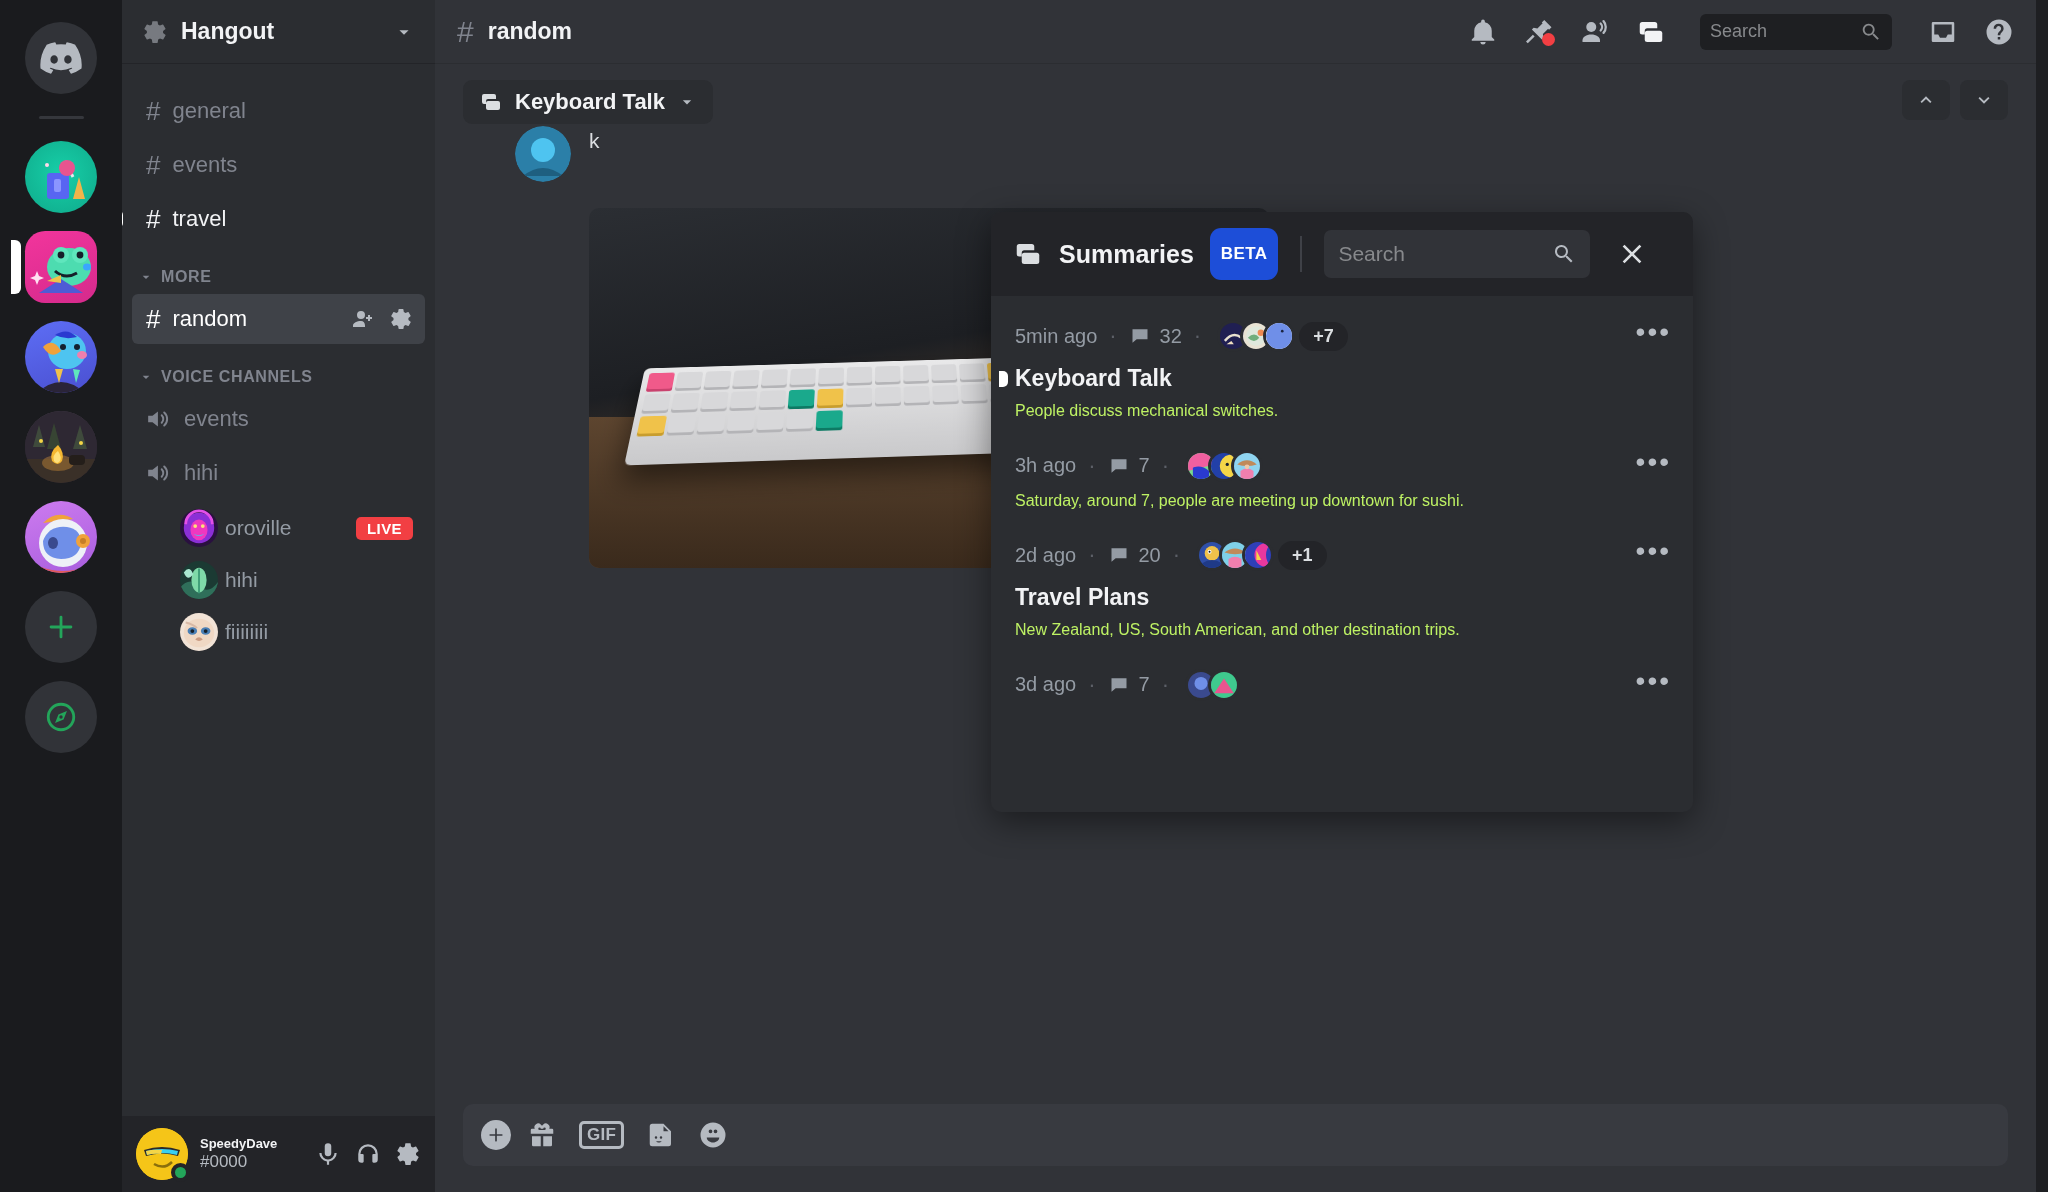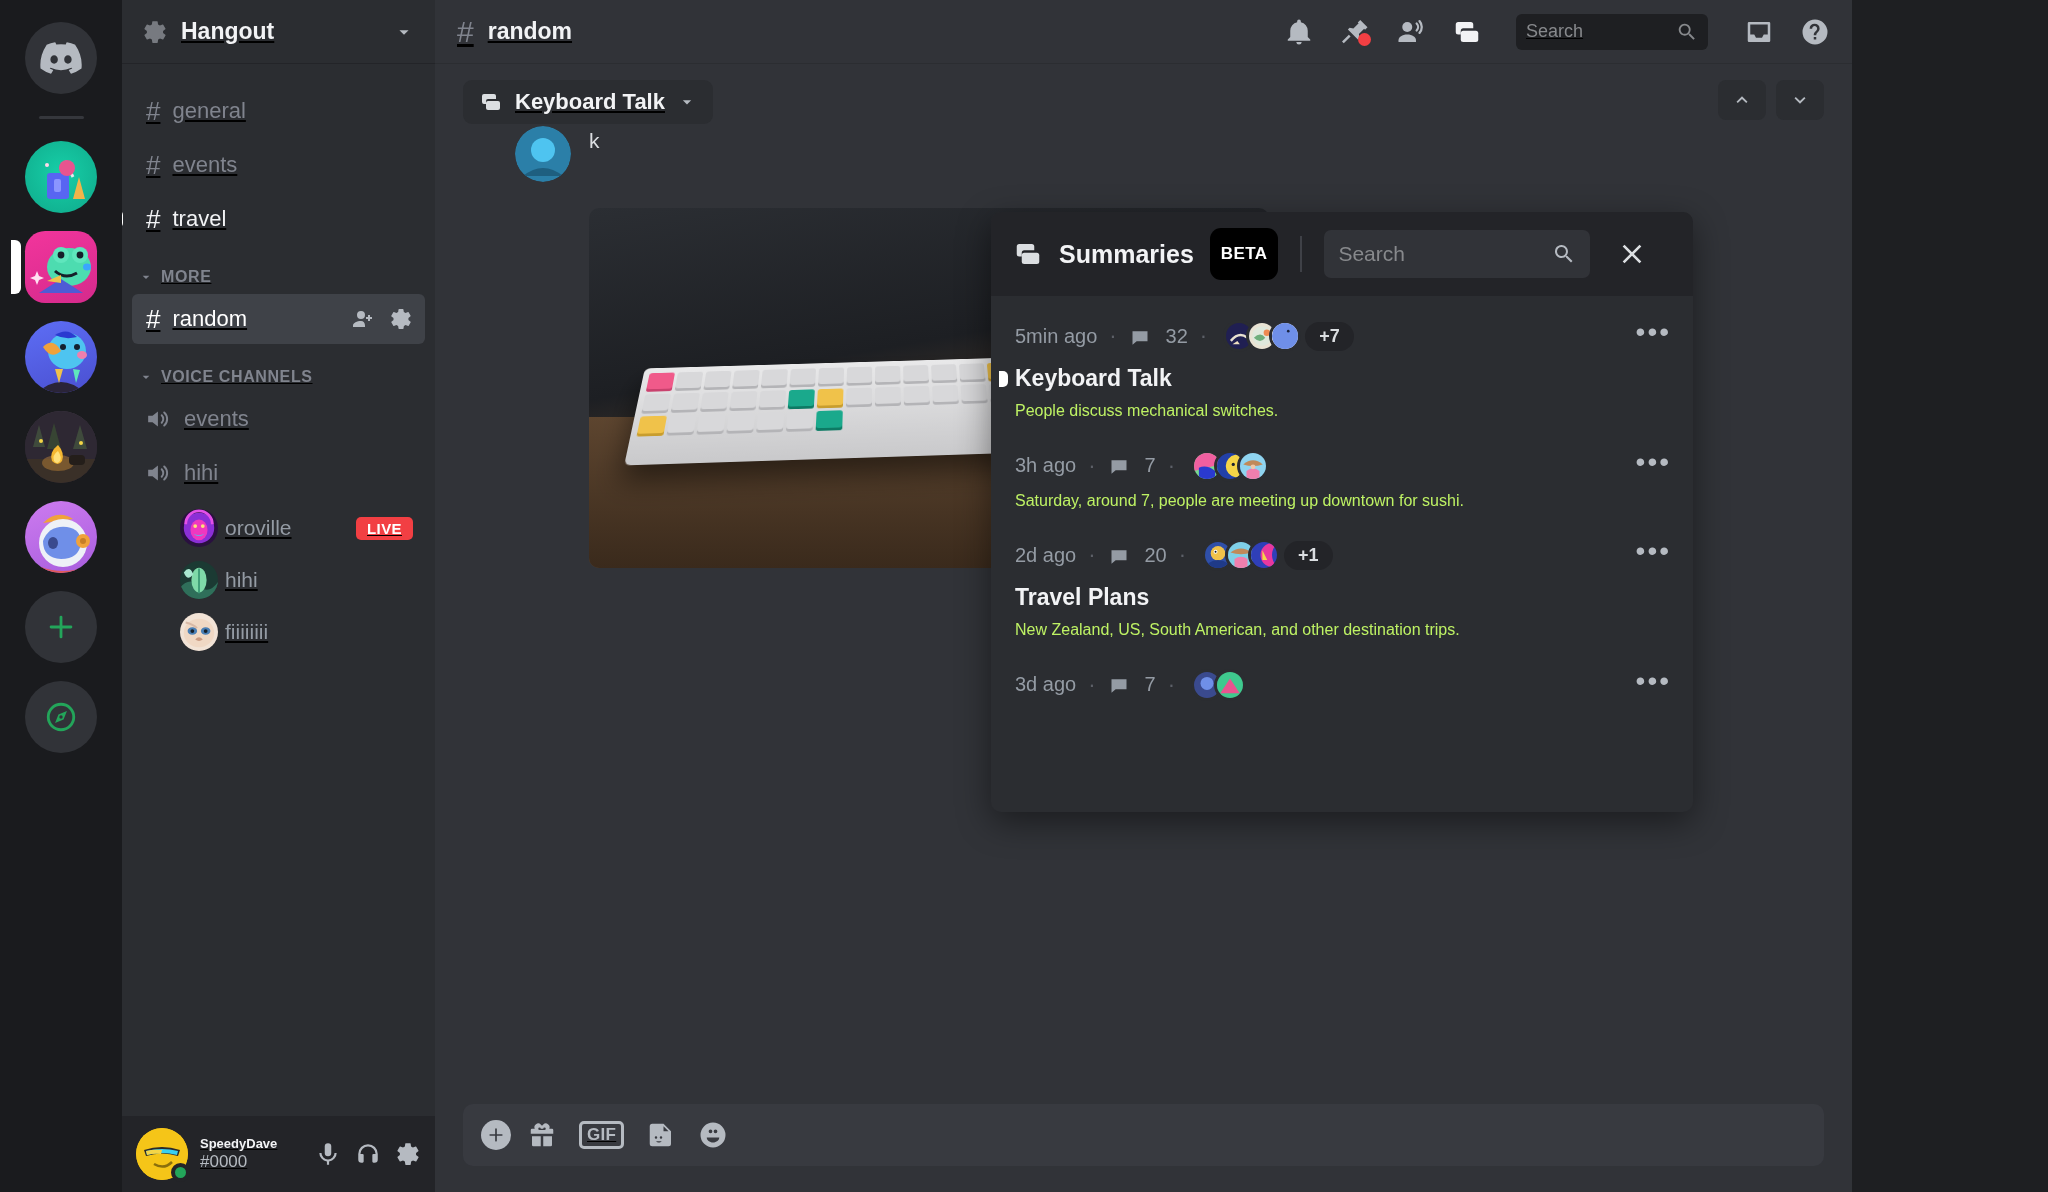--- a/index.html
+++ b/index.html
@@ -2,21 +2,21 @@
 <html><head>
 <meta charset="utf-8">
 <style>
   * { box-sizing: border-box; margin: 0; padding: 0; }
   html, body {
     width: 2048px; height: 1192px;
     background: #1e1f22;
     font-family: "Liberation Sans", sans-serif;
     overflow: hidden;
   }
-  .app { position: relative; width: 1852px; height: 1192px; display: flex; text-decoration: underline; }
+  .app { position: relative; width: 2036px; height: 1192px; display: flex; }
 
   
   .rail {
     width: 122px; background: #1a1b1e; height: 1192px;
     display: flex; flex-direction: column; align-items: center;
     padding-top: 22px; gap: 18px; flex: 0 0 122px;
   }
   .guild {
     width: 72px; height: 72px; border-radius: 50%;
     display: flex; align-items: center; justify-content: center;
@@ -182,21 +182,21 @@
     box-shadow: 0 10px 34px rgba(0,0,0,.45);
     display: flex; flex-direction: column;
   }
   .sum-head {
     height: 84px; background: #232428; display: flex; align-items: center;
     padding: 0 22px; gap: 16px; flex: 0 0 84px;
   }
   .sum-head .s-icon { width: 30px; height: 30px; color: #dbdee1; }
   .sum-title { color: #f2f3f5; font-size: 25px; font-weight: 700; }
   .beta {
-    background: #000000; color: #fff; font-size: 17px; font-weight: 700;
+    background: #1d4ed8; color: #fff; font-size: 17px; font-weight: 700;
     padding: 16px 11px; border-radius: 11px; letter-spacing: .4px;
   }
   .vdiv { width: 2px; height: 36px; background: #3f4147; margin: 0 6px; }
   .sum-search {
     flex: 1; height: 48px; background: #313338; border-radius: 7px;
     display: flex; align-items: center; padding: 0 14px; gap: 8px; cursor: text;
     max-width: 266px;
   }
   .sum-search input {
     flex: 1; background: transparent; border: none; outline: none;
@@ -204,21 +204,21 @@
   }
   .sum-search input::placeholder { color: #87898c; }
   .sum-search svg { width: 24px; height: 24px; color: #b5bac1; flex: 0 0 24px; }
   .sum-close { margin-left: 10px; cursor: pointer; display: flex; }
   .sum-close svg { width: 32px; height: 32px; color: #dbdee1; }
 
   .sum-list { flex: 1; overflow: hidden; padding: 10px 0 0 0; }
   .sum-item { padding: 14px 26px 14px 24px; position: relative; cursor: pointer; }
   .sum-meta { display: flex; align-items: center; gap: 12px; color: #949ba4; font-size: 20px; }
   .sum-meta .sep { color: #5d6068; font-size: 22px; line-height: 1; }
-  .sum-meta .cbox { display: inline-flex; align-items: flex-end; gap: 15px; }
+  .sum-meta .cbox { display: inline-flex; align-items: center; gap: 9px; }
   .sum-meta .cbox svg { width: 22px; height: 20px; color: #949ba4; }
   .facepile { display: flex; align-items: center; margin-left: 4px; }
   .facepile .fp {
     width: 32px; height: 32px; border-radius: 50%; margin-left: -9px;
     border: 3px solid #2b2d31; overflow: hidden; flex: 0 0 32px;
   }
   .facepile .fp:first-child { margin-left: 0; }
   .fp-more {
     background: #232428; color: #dbdee1; font-size: 18px; font-weight: 600;
     border-radius: 16px; padding: 4px 14px; margin-left: 4px;

